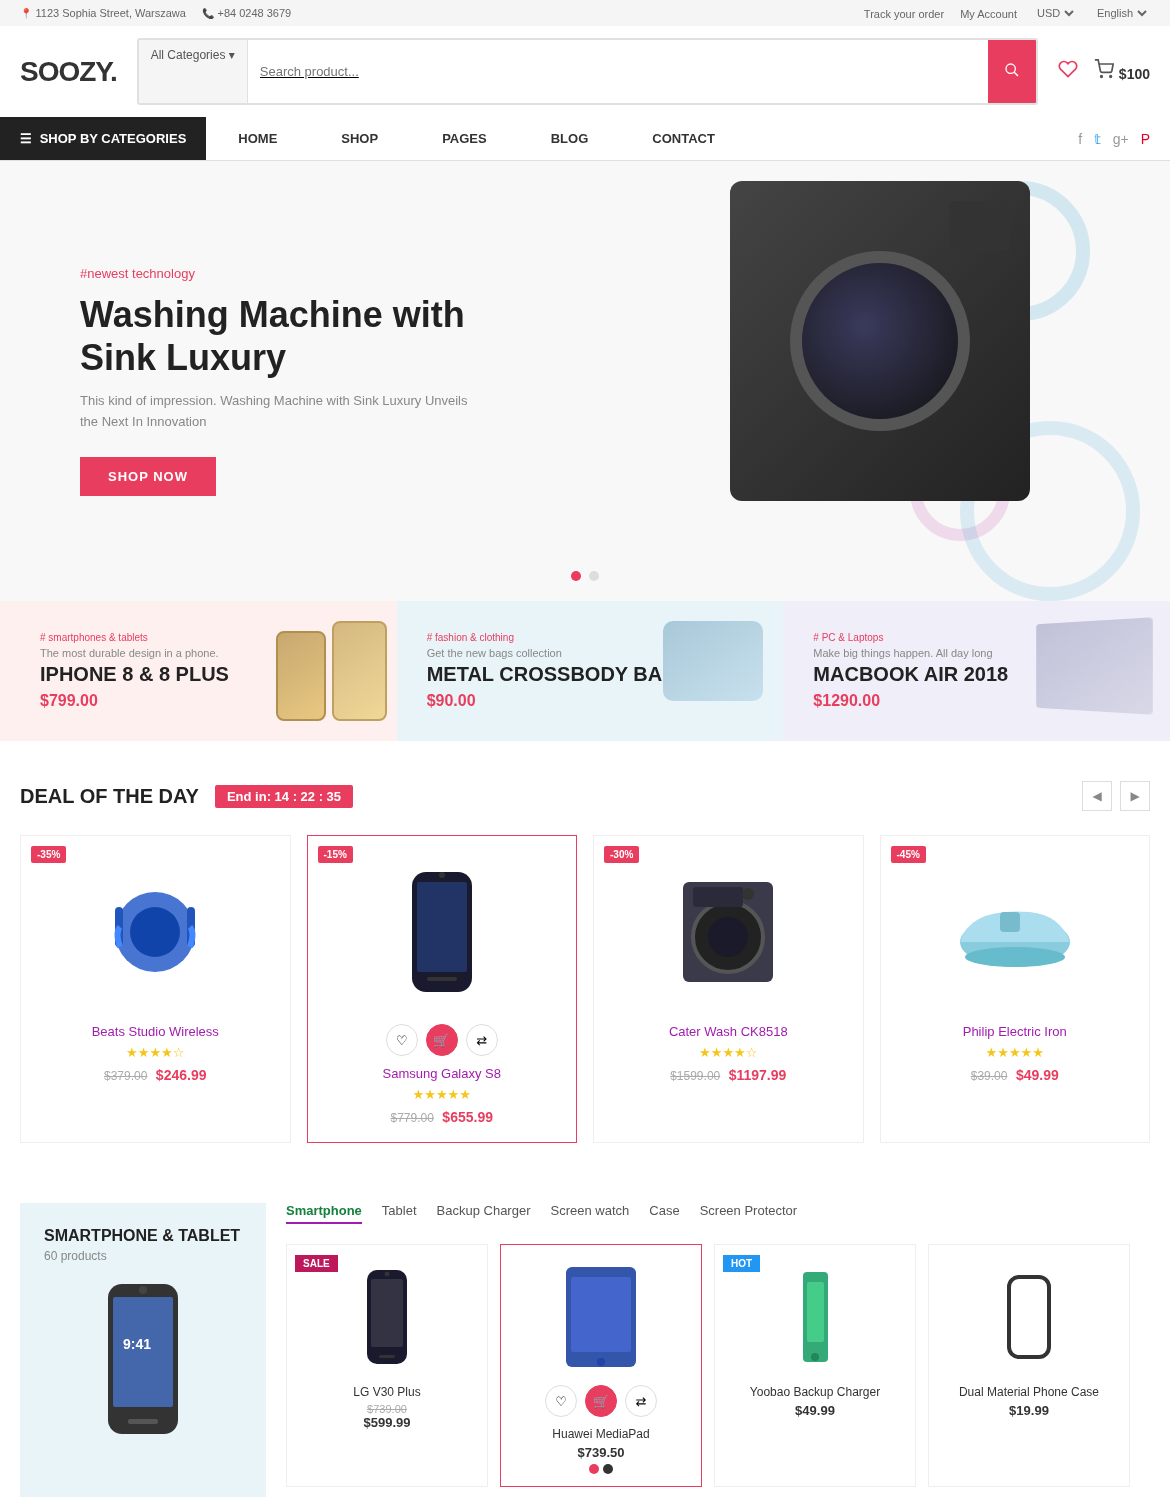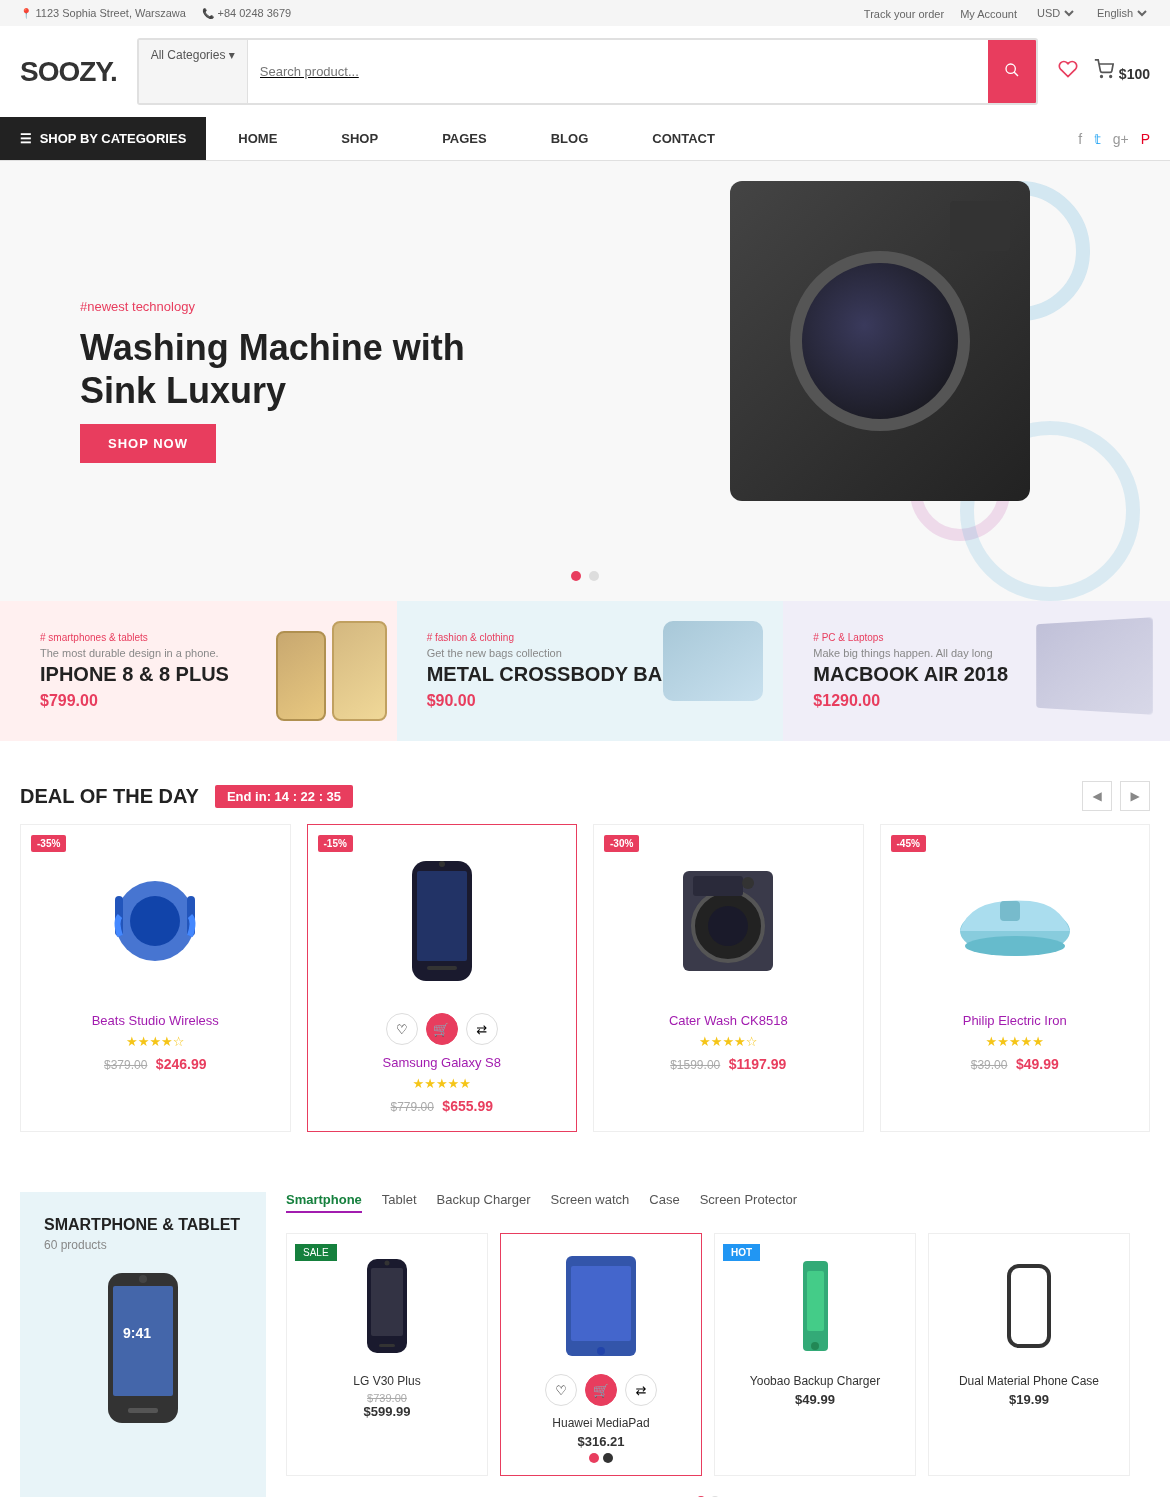--- a/index.html
+++ b/index.html
@@ -58,30 +58,30 @@
     .promo-banner.blue { background: #e8f4f8; }
     .promo-banner.lavender { background: #f0eef8; }
     .promo-tag { font-size: 10px; color: #e83d5e; margin-bottom: 4px; }
     .promo-sub { font-size: 11px; color: #888; margin-bottom: 4px; }
     .promo-title { font-size: 20px; font-weight: 900; color: #222; margin-bottom: 6px; }
     .promo-price { color: #e83d5e; font-size: 16px; font-weight: bold; }
     .promo-img { position: absolute; right: 10px; bottom: 0; height: 120px; }
 
     
     .section { padding: 40px 20px; }
-    .section-header { display: flex; align-items: center; gap: 16px; margin-bottom: 13px; }
+    .section-header { display: flex; align-items: center; gap: 16px; margin-bottom: 24px; }
     .section-title { font-size: 20px; font-weight: 900; color: #222; }
     .deal-timer { background: #e83d5e; color: #fff; padding: 4px 12px; font-size: 13px; font-weight: bold; border-radius: 2px; }
     .nav-arrows { margin-left: auto; display: flex; gap: 8px; }
     .nav-arrow { width: 30px; height: 30px; border: 1px solid #ddd; background: #fff; cursor: pointer; display: flex; align-items: center; justify-content: center; font-size: 12px; color: #888; }
     .products-row { display: flex; gap: 16px; }
     .product-card { flex: 1; border: 1px solid #eee; padding: 16px; position: relative; text-align: center; transition: border-color 0.2s; }
     .product-card.featured { border-color: #e83d5e; }
     .discount-badge { position: absolute; top: 10px; left: 10px; background: #e83d5e; color: #fff; font-size: 10px; font-weight: bold; padding: 3px 6px; border-radius: 2px; }
-    .sale-badge { background: #15803d; color: #fff; font-size: 10px; font-weight: normal; padding: 3px 8px; }
+    .sale-badge { background: #be185d; color: #fff; font-size: 10px; font-weight: bold; padding: 3px 8px; }
     .hot-badge { background: #2196F3; color: #fff; font-size: 10px; font-weight: bold; padding: 3px 8px; }
     .product-img-area { height: 160px; display: flex; align-items: center; justify-content: center; margin-bottom: 12px; }
     .product-actions { display: flex; gap: 8px; justify-content: center; margin-bottom: 10px; }
     .product-action-btn { width: 32px; height: 32px; border-radius: 50%; border: 1px solid #ddd; background: #fff; cursor: pointer; display: flex; align-items: center; justify-content: center; font-size: 13px; }
     .product-action-btn.add-cart { background: #e83d5e; color: #fff; border-color: #e83d5e; }
     .product-name { font-size: 13px; color: #a21caf; margin-bottom: 6px; font-weight: 500; }
     .product-stars { color: #f5c518; font-size: 13px; margin-bottom: 6px; }
     .product-price { font-size: 14px; font-weight: bold; color: #e83d5e; }
     .product-price-old { font-size: 12px; color: #aaa; text-decoration: line-through; margin-right: 4px; }
 
@@ -198,20 +198,21 @@
 
 <div class="hero">
   <div class="hero-decorations">
     <div class="circle-blue"></div>
     <div class="circle-pink"></div>
     <div class="circle-blue2"></div>
   </div>
   <div class="hero-content">
     <div class="hero-tag">#newest technology</div>
     <h1 class="hero-title">Washing Machine with Sink Luxury</h1>
+    <p class="hero-desc">This kind of impression. Washing Machine with Sink Luxury Unveils the Next In Innovation</p>
     <button class="hero-btn">SHOP NOW</button>
   </div>
   <div class="hero-image">
     <div class="wm-body">
       <div class="wm-door"></div>
       <div class="wm-panel"></div>
     </div>
   </div>
   <div class="hero-dots">
     <div class="hero-dot active"></div>
@@ -397,21 +398,21 @@
             <rect x="10" y="15" width="60" height="75" rx="2" fill="#4466cc"></rect>
             <circle cx="40" cy="100" r="4" fill="#2244aa"></circle>
           </svg>
         </div>
         <div class="product-actions">
           <button class="product-action-btn">♡</button>
           <button class="product-action-btn add-cart">🛒</button>
           <button class="product-action-btn">⇄</button>
         </div>
         <div class="cat-product-name">Huawei MediaPad</div>
-        <div class="cat-product-price">$316.21</div>
+        <div class="cat-product-price">$739.50</div>
         <div class="color-dots">
           <div class="color-dot" style="background:#e83d5e;"></div>
           <div class="color-dot" style="background:#333;"></div>
         </div>
       </div>
 
       <div class="cat-product-card">
         <div class="badge-row">
           <span class="hot-badge">HOT</span>
         </div>

